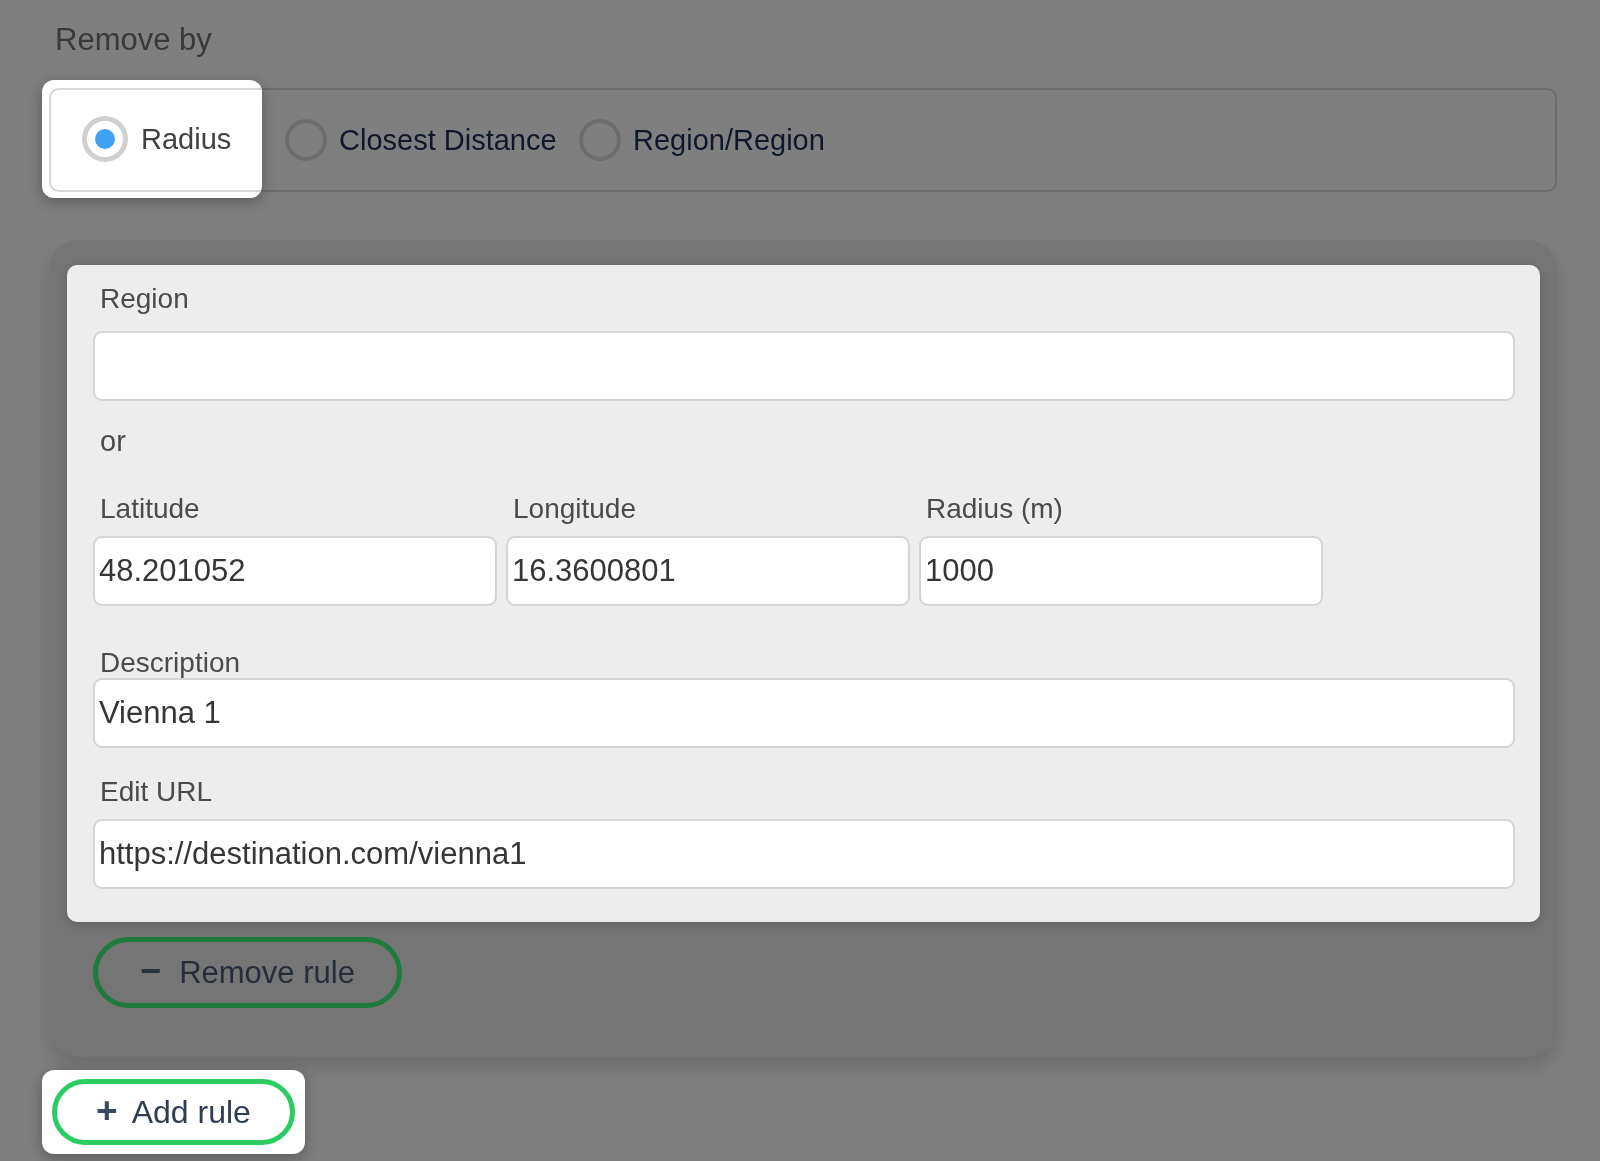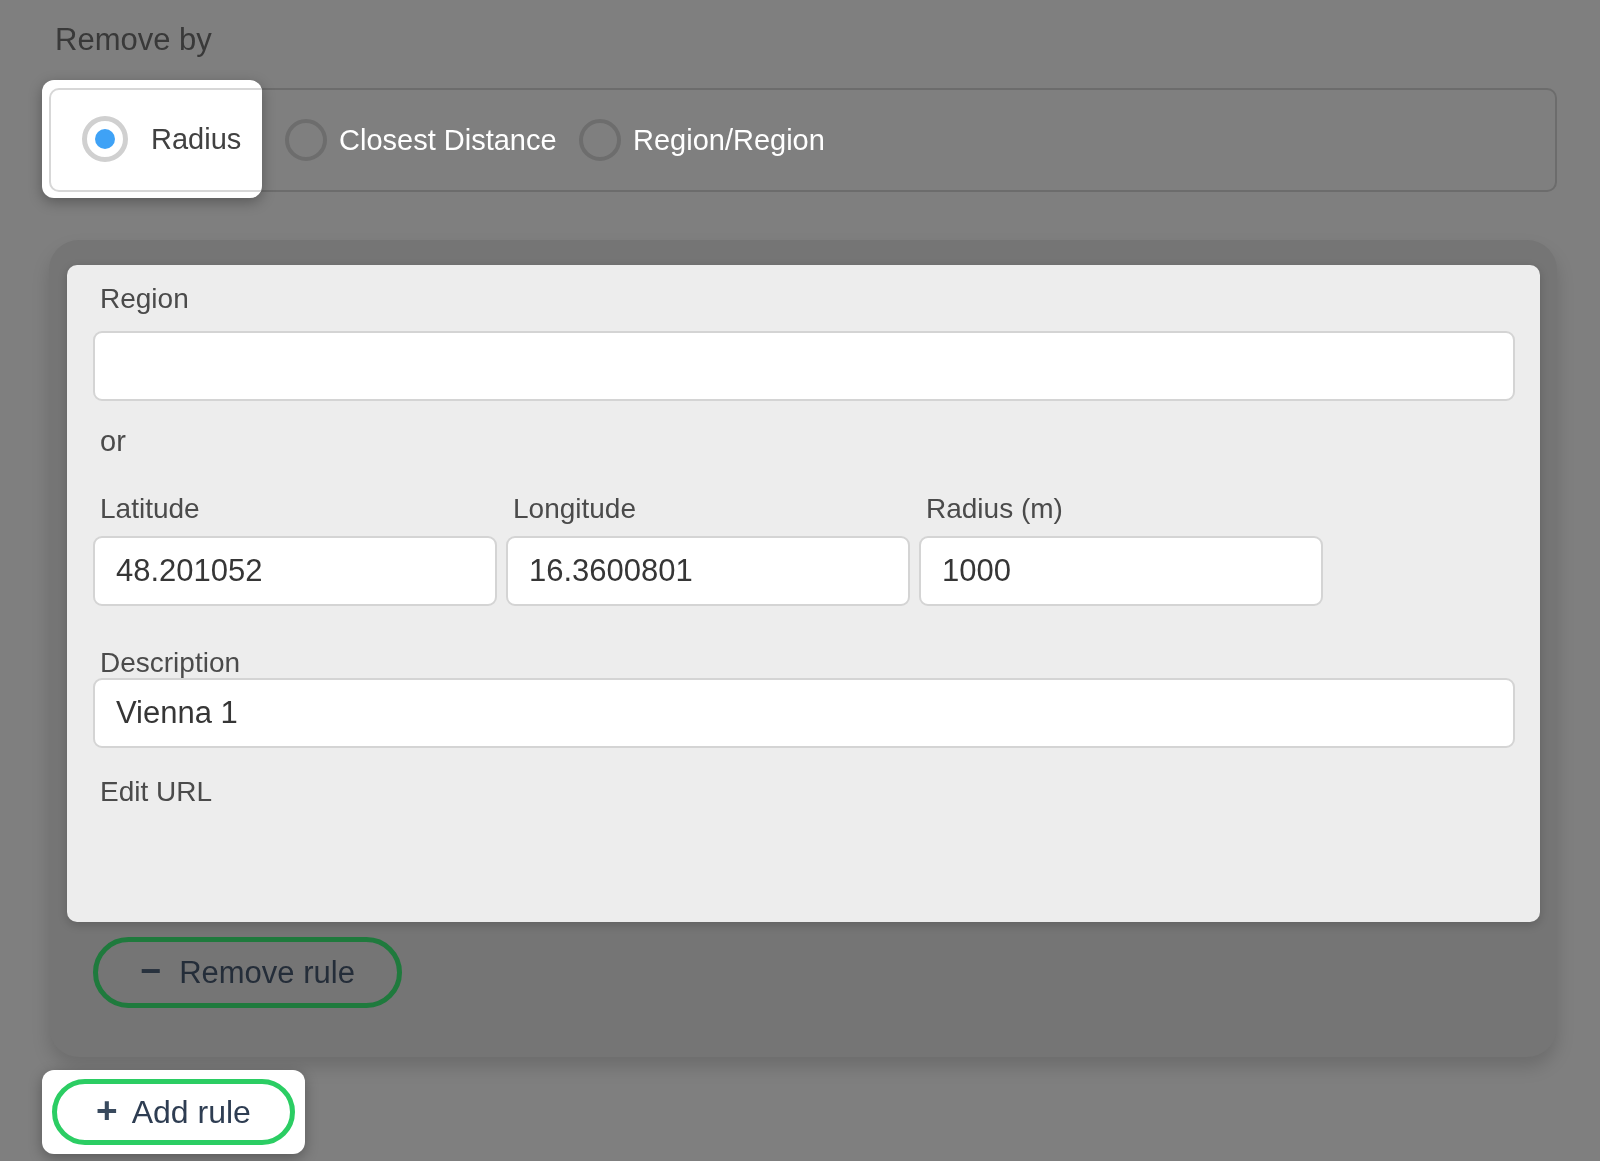--- a/index.html
+++ b/index.html
@@ -45,21 +45,21 @@
   .opt-region  { left: 528px; }
   .dim-circle {
     width: 34px; height: 34px;
     border: 4px solid #6d6d6d;
     border-radius: 50%;
     background: transparent;
     flex: 0 0 auto;
   }
   .dim-label {
     font-size: 29px;
-    color: #ffffff;
+    color: #0f172a;
   }
 
   
   .spotlight {
     position: absolute;
     background: #ffffff;
     border-radius: 12px;
     box-shadow: 0 4px 14px rgba(0,0,0,0.30);
   }
   .spotlight-radius {
@@ -73,21 +73,21 @@
     width: 360px; height: 100px;
     border: 2px solid #d7d7d7;
     border-radius: 10px;
   }
   .lit-option {
     position: absolute;
     left: 40px; top: 0;
     height: 100%;
     display: flex;
     align-items: center;
-    gap: 23px;
+    gap: 13px;
     cursor: pointer;
   }
   .lit-circle {
     width: 36px; height: 36px;
     border: 5px solid #d0d0d0;
     border-radius: 50%;
     background: #ffffff;
     display: flex;
     align-items: center;
     justify-content: center;
@@ -134,21 +134,21 @@
   .f-input {
     position: absolute;
     box-sizing: border-box;
     height: 70px;
     border: 2px solid #d4d4d4;
     border-radius: 9px;
     background: #ffffff;
     font-family: "Liberation Sans", "DejaVu Sans", sans-serif;
     font-size: 31px;
     color: #363636;
-    padding: 0 21px;
+    padding: 0 4px;
     outline: none;
   }
   .lbl-address   { left: 33px;  top: 18px;  }
   .in-address    { left: 26px;  top: 66px;  width: 1422px; }
   .lbl-latitude  { left: 33px;  top: 228px; text-align: right; }
   .lbl-longitude { left: 446px; top: 228px; }
   .lbl-radius    { left: 859px; top: 228px; }
   .in-latitude   { left: 26px;  top: 271px; width: 404px; }
   .in-longitude  { left: 439px; top: 271px; width: 404px; }
   .in-radius     { left: 852px; top: 271px; width: 404px; }
@@ -255,20 +255,21 @@
       <label class="f-label lbl-radius">Radius (m)</label>
 
       <input class="f-input in-latitude" type="text" value="48.201052" style="">
       <input class="f-input in-longitude" type="text" value="16.3600801" style="">
       <input class="f-input in-radius" type="text" value="1000" style="">
 
       <label class="f-label lbl-descr">Description</label>
       <input class="f-input in-descr" type="text" value="Vienna 1" style="">
 
       <label class="f-label lbl-url">Edit URL</label>
+      <input class="f-input in-url" type="text" value="https://destination.com/vienna1" style="">
     </div>
   </div>
 
   <button class="remove-rule-btn">
     <span class="minus-icon">−</span>
     <span>Remove rule</span>
   </button>
 
   <div class="spotlight spotlight-add">
     <button class="add-rule-btn">

